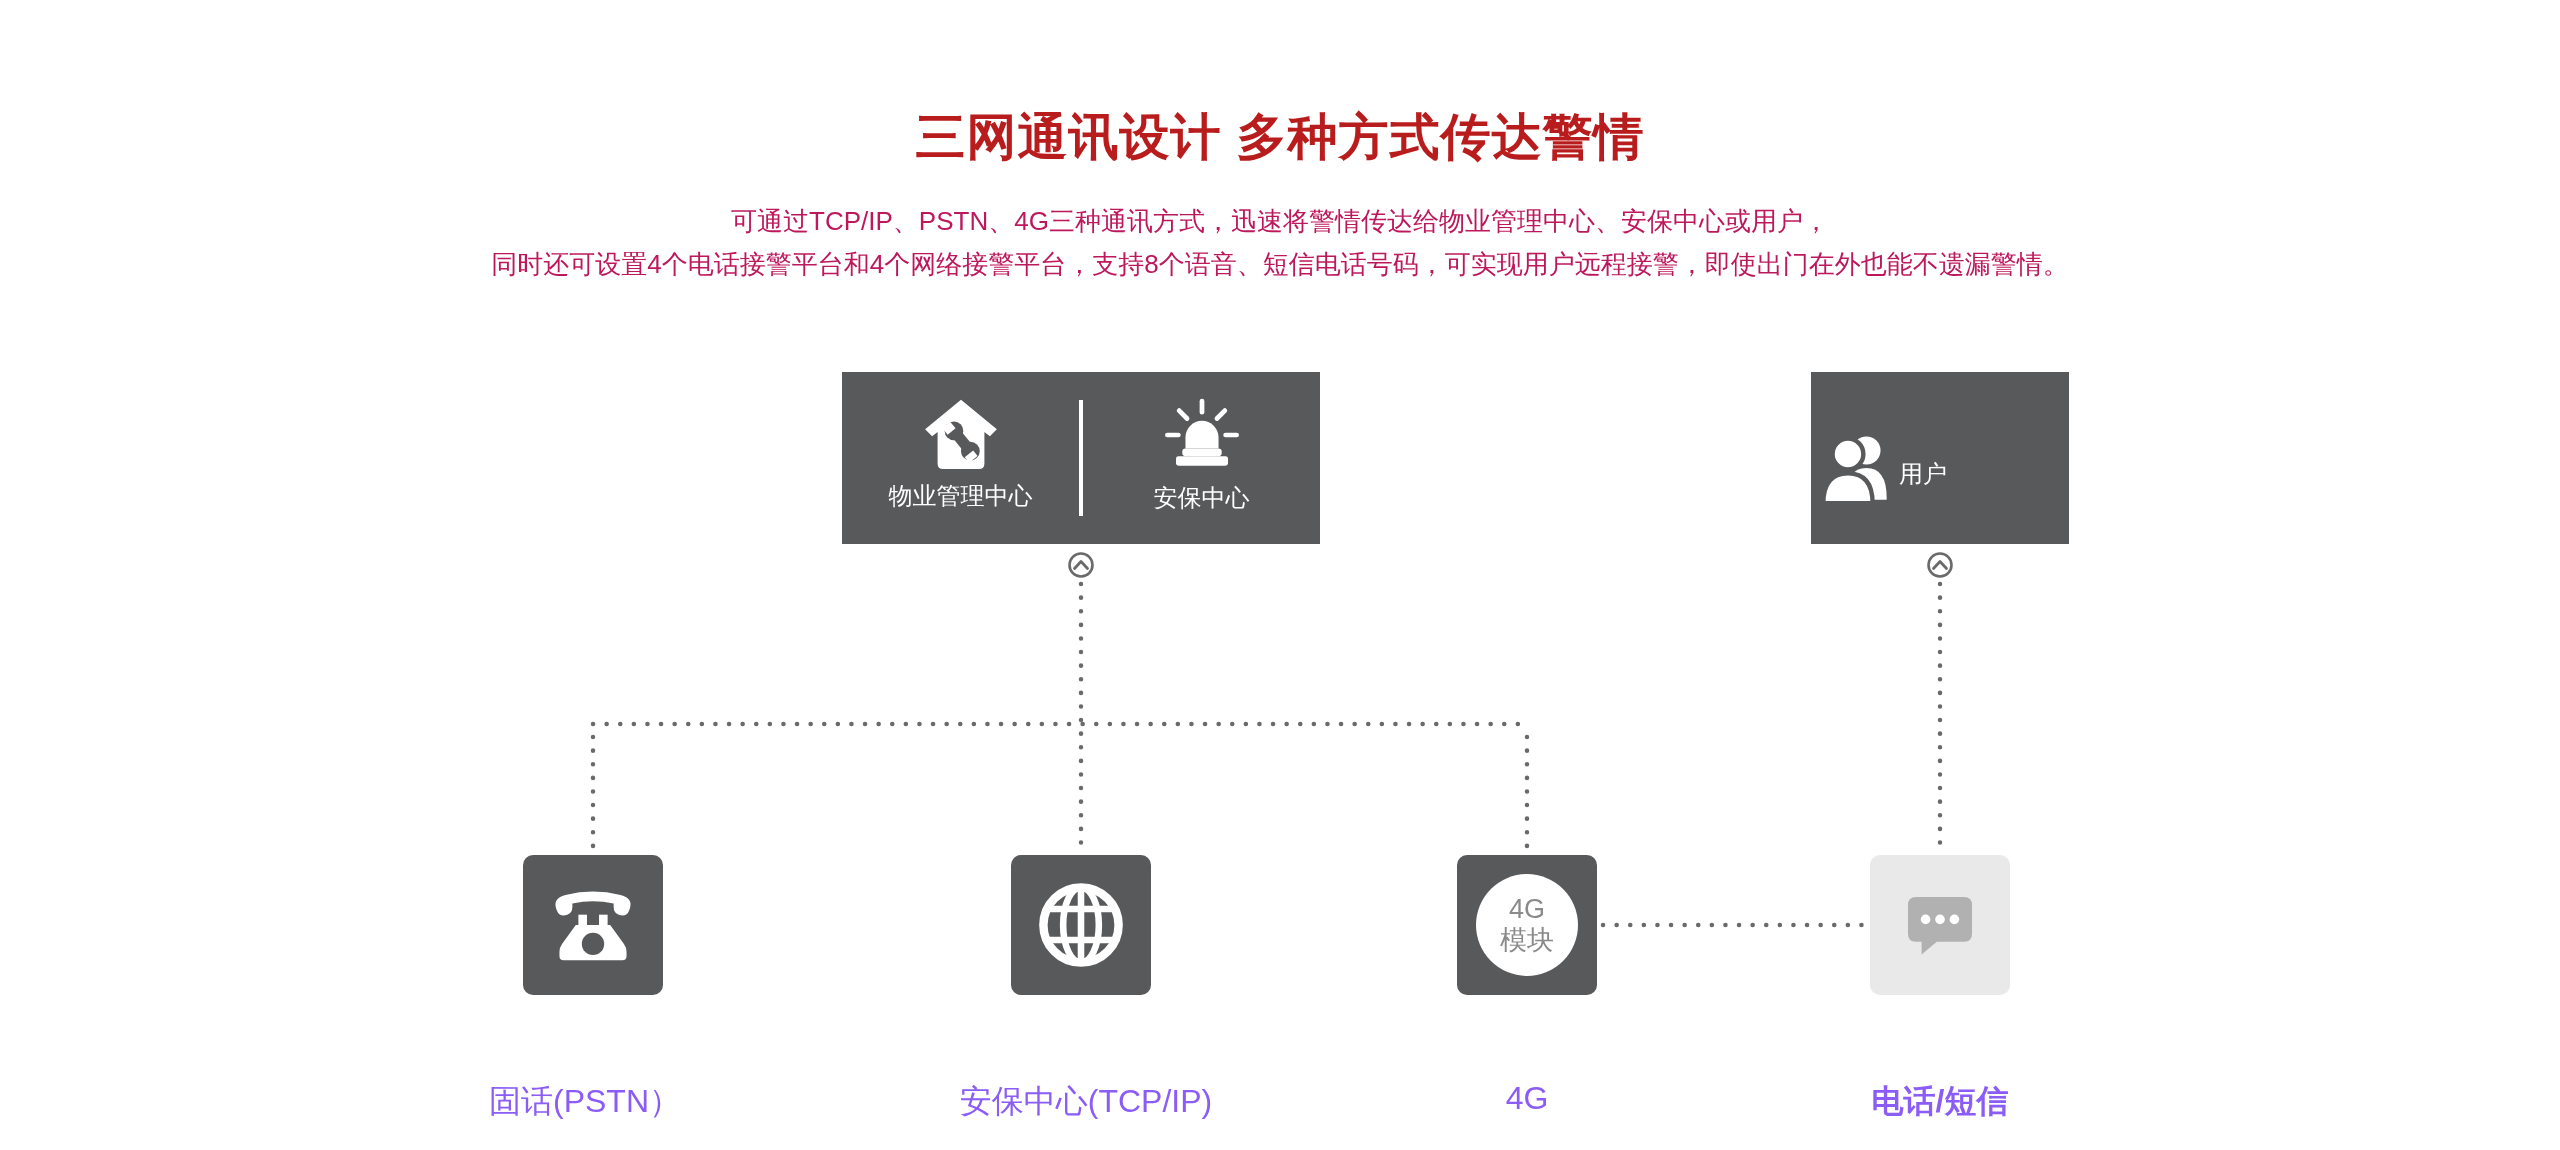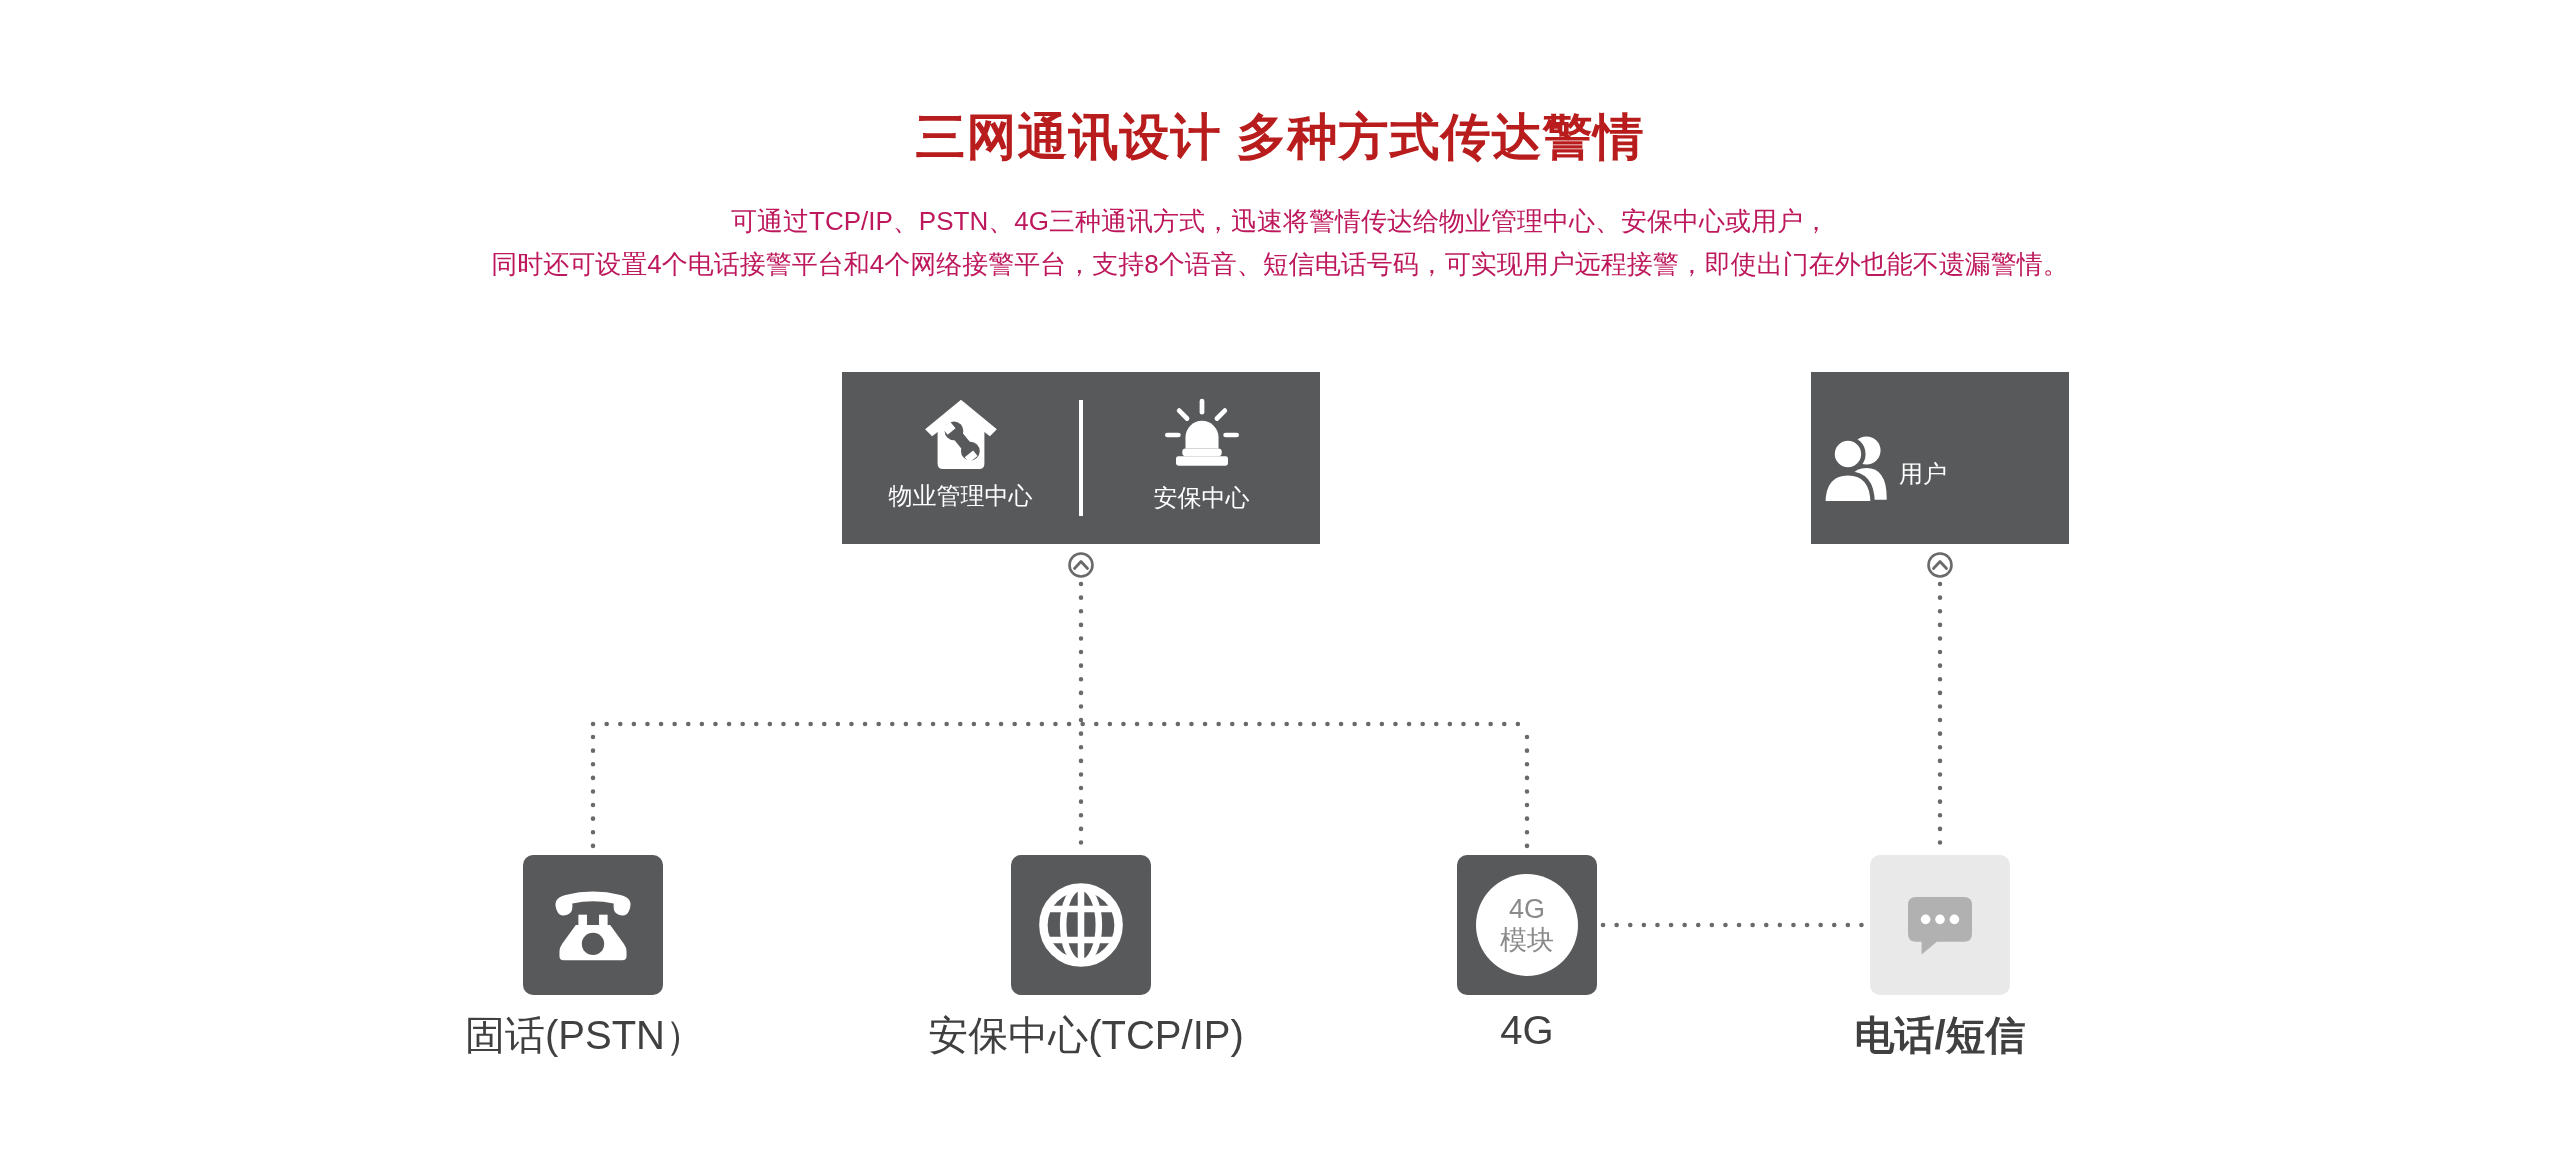--- a/index.html
+++ b/index.html
@@ -26,22 +26,22 @@
   .chanbox{position:absolute;top:855px;width:140px;height:140px;border-radius:10px;
            background:#58595b;display:flex;align-items:center;justify-content:center;}
   .chanbox.light{background:#e9e9e9;}
   .pstn-box{left:523px;}
   .net-box{left:1011px;}
   .fourg-box{left:1457px;}
   .sms-box{left:1870px;}
   .fourg-circle{width:102px;height:102px;border-radius:50%;background:#ffffff;
                 display:flex;flex-direction:column;align-items:center;justify-content:center;
                 color:#8a8a8a;font-size:27px;line-height:31px;}
-  .chanlabel{position:absolute;top:1008px;height:44px;text-align:center;
-             font-size:40px;color:#404040;white-space:nowrap;}
+  .chanlabel{position:absolute;top:1080px;height:44px;text-align:center;
+             font-size:32px;color:#8b5cf6;white-space:nowrap;}
   .lbl-pstn{left:435px;width:300px;}
   .lbl-net{left:886px;width:400px;}
   .lbl-4g{left:1427px;width:200px;}
   .lbl-sms{left:1790px;width:300px;font-weight:bold;}
 
   .icon{display:block;}
   svg{display:block;}
   .overlay{position:absolute;left:0;top:0;width:2560px;height:1150px;pointer-events:none;}
 </style>
 </head>

